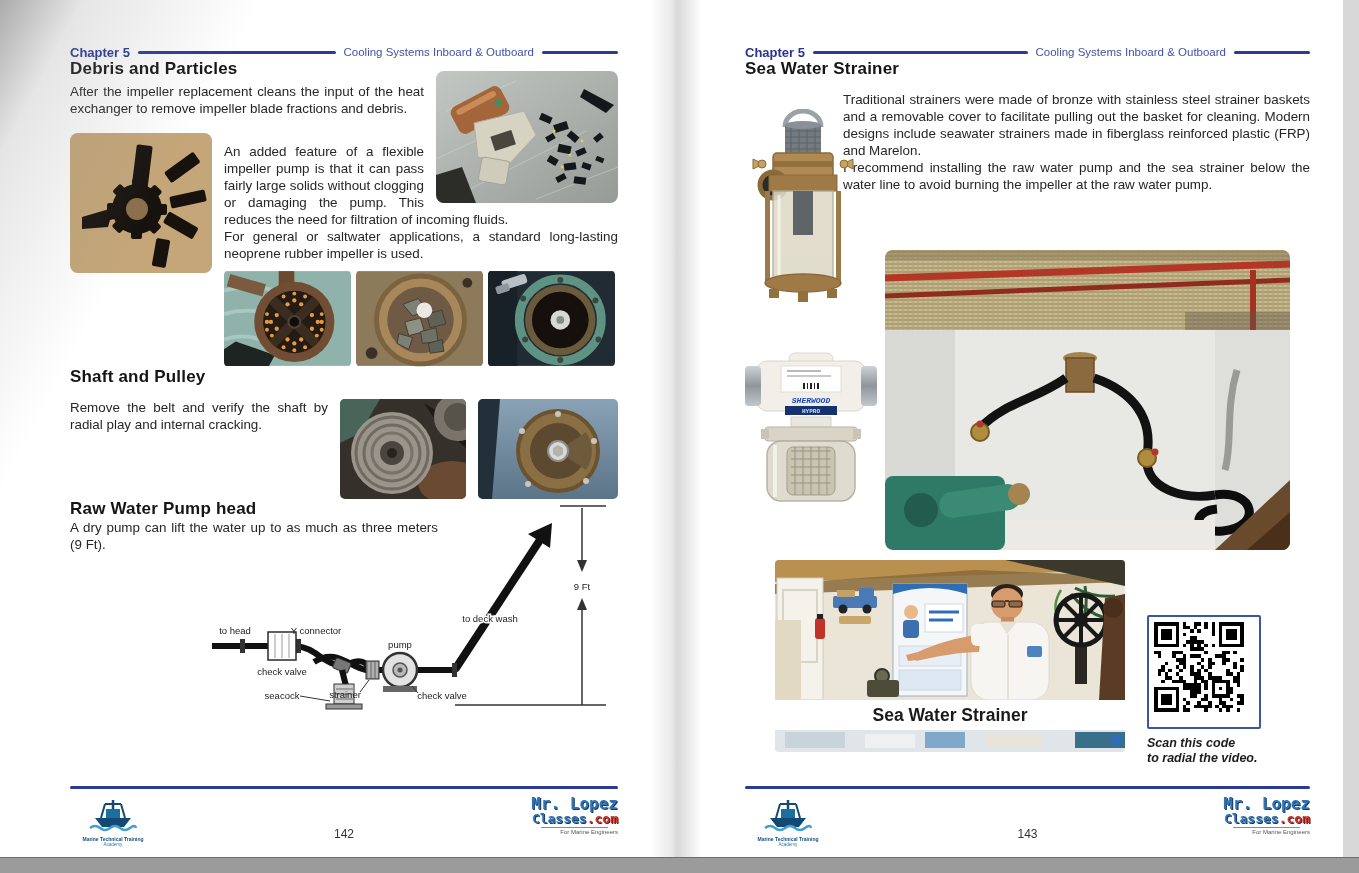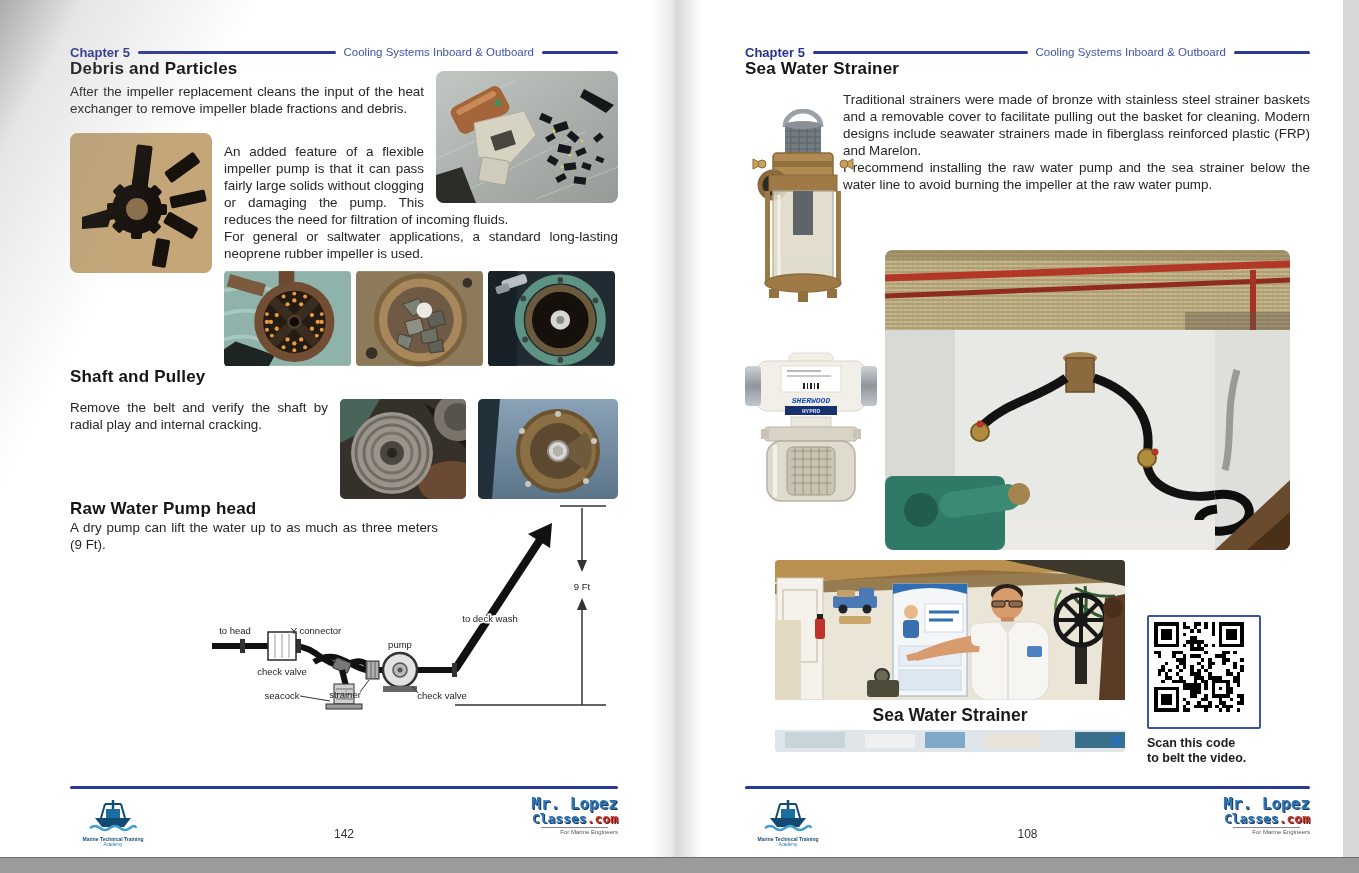--- a/index.html
+++ b/index.html
@@ -54,21 +54,21 @@
   .page.right{height:760px;}
   .h-sws{margin-top:24px;}
   .rp-paras{margin:12px 8px 0 98px;width:467px;}
   .bronze-ph{position:absolute;left:2px;top:64px;width:112px;height:200px;}
   .sherwood-ph{position:absolute;left:0px;top:288px;width:132px;height:178px;font-family:Liberation Mono, monospace;}
   .engine-ph{position:absolute;left:140px;top:205px;width:405px;height:300px;}
   .video-wrap{position:absolute;left:30px;top:515px;width:350px;height:192px;border-radius:4px;overflow:hidden;}
   .video-caption{position:absolute;left:0;right:0;bottom:22px;height:30px;background:#ffffff;display:flex;align-items:center;justify-content:center;font-weight:bold;font-size:17.5px;color:#1b1b1b;}
   .qr-block{position:absolute;left:402px;top:570px;width:140px;}
   .qr-frame{width:100px;height:100px;border:2px solid #3a55a5;background:#ffffff;padding:5px;border-radius:2px;}
-  .qr-caption{margin-top:7px;font-size:12.5px;line-height:15px;font-weight:bold;color:#1c1c1c;}
+  .qr-caption{margin-top:7px;font-size:12.5px;line-height:15px;font-weight:bold;color:#1c1c1c;font-style:italic;}
 
   
   .pfoot{position:absolute;top:786px;}
   .pfoot.fleft{left:70px;width:548px;}
   .pfoot.fright{left:745px;width:565px;}
   .frule{height:3px;background:#2b3a96;border-radius:2px;}
   .frow{position:relative;display:flex;justify-content:space-between;align-items:flex-start;margin-top:7px;height:54px;}
   .pageno{position:absolute;left:50%;transform:translateX(-50%);top:31px;font-size:12px;color:#333;}
   .mtt{width:86px;text-align:center;}
   .mtt .t1{font-size:5px;color:#14507e;font-weight:bold;line-height:6px;}
@@ -726,21 +726,21 @@
             <rect x="8" y="24" width="1" height="1" fill="#000"></rect>
             <rect x="9" y="24" width="1" height="1" fill="#000"></rect>
             <rect x="14" y="24" width="1" height="1" fill="#000"></rect>
             <rect x="18" y="24" width="1" height="1" fill="#000"></rect>
             <rect x="20" y="24" width="1" height="1" fill="#000"></rect>
             <rect x="23" y="24" width="1" height="1" fill="#000"></rect>
           </svg>
       </div>
       <div class="qr-caption">
         <div>Scan this code</div>
-        <div>to belt the video.</div>
+        <div>to radial the video.</div>
       </div>
     </div>
   </div>
 
   <div class="pfoot fleft">
     <div class="frule"></div>
     <div class="frow">
       <div class="mtt">
         <svg width="54" height="36" viewBox="0 0 54 36">
           <path d="M27,4 V15" stroke="#134a74" stroke-width="2.5"></path>
@@ -771,21 +771,21 @@
           <path d="M27,4 V15" stroke="#134a74" stroke-width="2.5"></path>
           <path d="M19,8 H35" stroke="#134a74" stroke-width="2"></path>
           <path d="M19,8 L15,22 M35,8 L39,22" stroke="#134a74" stroke-width="2"></path>
           <rect x="20" y="13" width="14" height="9" fill="#1b6ea0"></rect>
           <polygon points="9,22 45,22 38,31 16,31" fill="#134a74"></polygon>
           <path d="M4,32 q5,-4 10,0 t10,0 t10,0 t10,0 t6,0" stroke="#3fa0d0" stroke-width="2.5" fill="none"></path>
         </svg>
         <div class="t1">Marine Technical Training</div>
         <div class="t2">Academy</div>
       </div>
-      <div class="pageno">108</div>
+      <div class="pageno">143</div>
       <div class="lopez">
         <div class="l1">Mr. Lopez</div>
         <div class="l2"><span class="blue">Classes</span><span class="red">.com</span></div>
         <div class="lrule"></div>
         <div class="ltag">For Marine Engineers</div>
       </div>
     </div>
   </div>
 
   <div class="gutter"></div>

